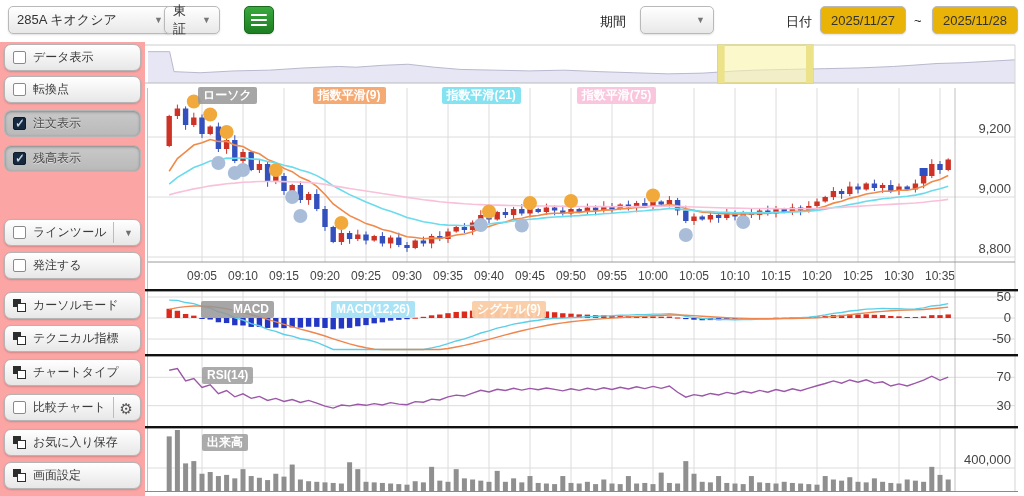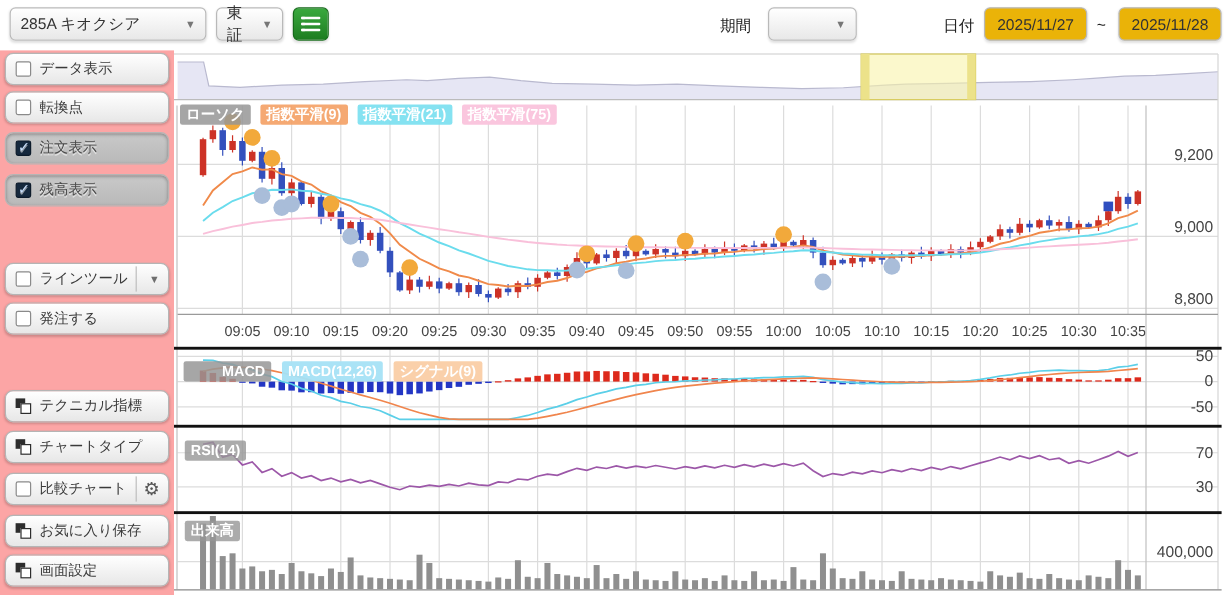--- a/index.html
+++ b/index.html
@@ -7,21 +7,21 @@
        font-family:"Liberation Sans","DejaVu Sans",sans-serif;color:#333;}
   
   .toolbar{position:absolute;left:0;top:0;width:1024px;height:42px;background:#fff;}
   .tb-btn{position:absolute;top:6px;height:28px;box-sizing:border-box;border:1px solid #b9b9b9;
           border-radius:5px;background:linear-gradient(#ffffff,#e8e8e8);
           box-shadow:0 1px 2px rgba(0,0,0,.12);display:flex;align-items:center;
           font-size:13px;color:#333;cursor:pointer;}
   .dd{justify-content:space-between;padding:0 8px;}
   .dd .caret{color:#777;font-size:9px;margin-left:8px;}
   .symbol-dd{left:8px;width:164px;}
-  .market-dd{left:180px;width:56px;}
+  .market-dd{left:164px;width:56px;}
   .list-btn{left:244px;width:30px;justify-content:center;
             background:linear-gradient(#3aa93e,#1d7d21);border-color:#166a1a;}
   .list-icon{width:16px;height:12px;display:flex;flex-direction:column;justify-content:space-between;}
   .list-icon i{display:block;height:2px;background:#fff;border-radius:1px;
                box-shadow:-0px 0 0 0 #fff;position:relative;}
   .list-icon i::before{content:"";position:absolute;left:0;top:0;width:3px;height:2px;background:#fff;}
   .seg{position:absolute;left:343px;top:6px;height:28px;display:flex;border:1px solid #b9b9b9;
        border-radius:5px;overflow:hidden;box-shadow:0 1px 2px rgba(0,0,0,.12);}
   .seg .sg{min-width:40px;padding:0 6px;display:flex;align-items:center;justify-content:center;
            font-size:12px;background:linear-gradient(#ffffff,#e8e8e8);border-left:1px solid #c4c4c4;
@@ -50,21 +50,21 @@
   .casc{width:13px;height:13px;position:relative;flex:0 0 auto;}
   .casc::before{content:"";position:absolute;left:0;top:0;width:8px;height:8px;background:#2d2d2d;}
   .casc::after{content:"";position:absolute;right:0;bottom:0;width:7px;height:7px;background:#fff;border:1.5px solid #2d2d2d;}
   .split{position:absolute;right:26px;top:2px;bottom:2px;width:1px;background:#bdbdbd;}
   .tail{position:absolute;right:7px;top:50%;transform:translateY(-50%);}
   .caret2{color:#6f6f6f;font-size:9px;}
   .gear{font-size:15px;color:#555;line-height:1;}
   
   .chart-area{position:absolute;left:145px;top:42px;width:879px;height:454px;background:#fff;}
   .badge{position:absolute;font-size:12px;font-weight:bold;color:#fff;padding:1px 5px 2px 5px;
-         border-radius:2px;white-space:nowrap;line-height:14px;}
+         border-radius:2px;white-space:nowrap;line-height:14px;margin-left:48px;}
   svg text{font-family:"Liberation Sans","DejaVu Sans",sans-serif;}
 </style>
 </head>
 <body>
 <div class="app">
 
   <div class="toolbar">
     <div class="tb-btn dd symbol-dd">
       <span>285A キオクシア</span>
       <span class="caret">▼</span>
@@ -114,20 +114,24 @@
     </div>
     <div class="sb-btn" style="top:177px">
       <span class="cb"></span>
       <span>ラインツール</span>
       <span class="split"></span>
       <span class="tail caret2">▼</span>
     </div>
     <div class="sb-btn" style="top:210px">
       <span class="cb"></span>
       <span>発注する</span>
+    </div>
+    <div class="sb-btn" style="top:250px">
+      <span class="casc"></span>
+      <span>カーソルモード</span>
     </div>
     <div class="sb-btn" style="top:283px">
       <span class="casc"></span>
       <span>テクニカル指標</span>
     </div>
     <div class="sb-btn" style="top:317px">
       <span class="casc"></span>
       <span>チャートタイプ</span>
     </div>
     <div class="sb-btn" style="top:352px">

